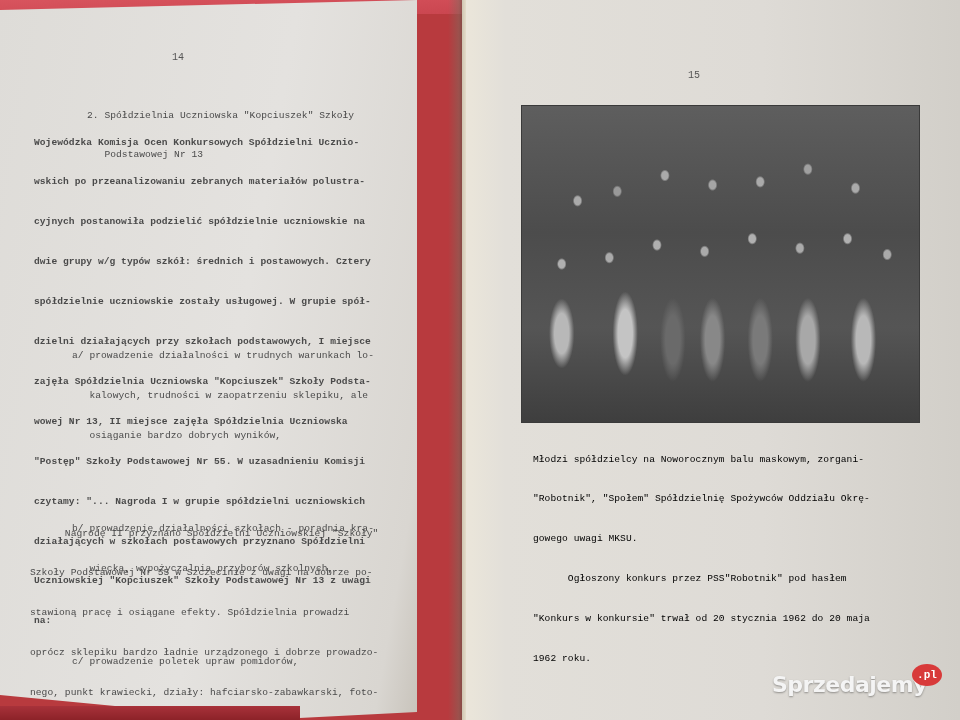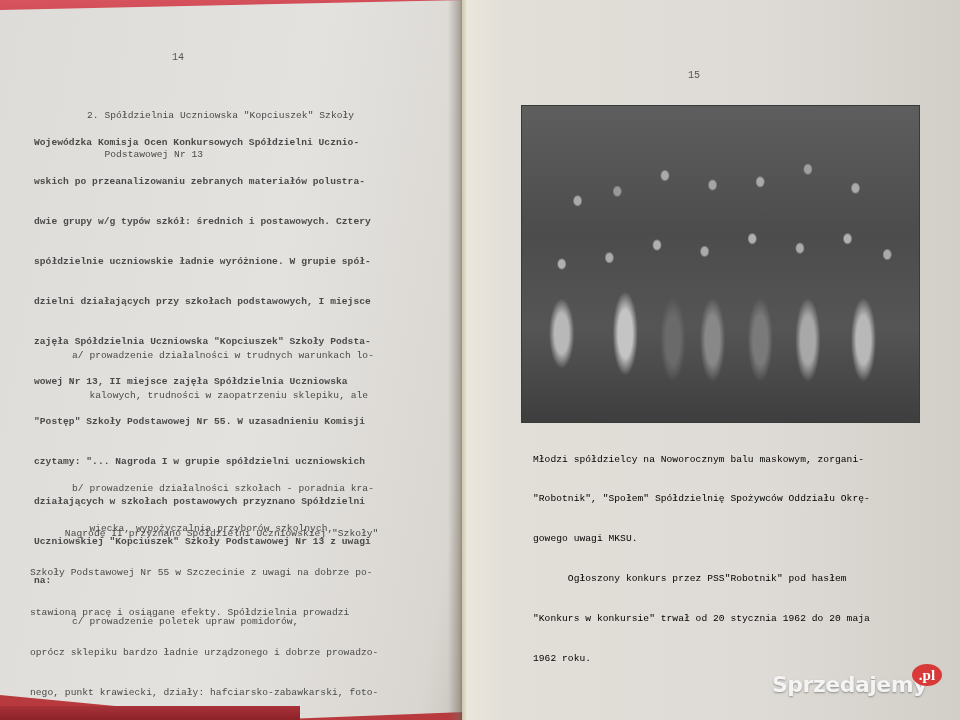--- a/index.html
+++ b/index.html
@@ -17,21 +17,20 @@
     background:linear-gradient(180deg,#a8323a,#8c2228);
   }
   .page {
     position:absolute; top:0; height:720px; overflow:hidden;
     color:#4a4a4a;
   }
   .page-left {
     left:0; width:417px;
     background:linear-gradient(100deg,#dedcd8 0%,#e4e2df 55%,#d9d6d1 92%,#c8c3bb 100%);
     clip-path:polygon(0 10px, 100% 0, 100% 712px, 260px 720px, 0 695px);
-    padding-left:48px;
   }
   .spine-shadow {
     position:absolute; left:448px; top:0; width:18px; height:720px;
     background:linear-gradient(90deg,rgba(120,110,95,0) 0%,rgba(120,110,95,0.45) 60%,rgba(80,70,60,0.7) 100%);
   }
   .page-right {
     left:466px; width:494px;
     background:linear-gradient(90deg,#ebe6da 0%,#e2dfd9 8%,#dedbd6 60%,#d2cfc9 100%);
   }
   .gutter-edge {
@@ -71,56 +70,58 @@
   .caption { left:533px; top:426px; }
   .logo {
     position:absolute; left:772px; top:672px;
     font-family:"DejaVu Sans",sans-serif; font-weight:bold; font-size:22px;
     color:#f4f4f4; letter-spacing:-0.5px;
     text-shadow:0 1px 2px rgba(0,0,0,0.35);
   }
   .logo-badge {
     position:absolute; left:912px; top:664px; width:30px; height:22px;
     border-radius:50%; background:#d83a3a; color:#fff;
-    font-family:Liberation Serif, serif; font-weight:bold; font-size:15px;
+    font-family:Liberation Mono, monospace; font-weight:bold; font-size:11px;
     display:flex; align-items:center; justify-content:center;
   }
 </style>
 </head>
 <body>
 
 <div class="cover-top"></div>
 
 <div class="page page-left">
   <div class="pnum" style="left:172px; top:52px;">14</div>
 
   <div class="typed" style="left:87px; top:82px;">
     <div>2. Spółdzielnia Uczniowska "Kopciuszek" Szkoły</div>
     <div>   Podstawowej Nr 13</div>
   </div>
 
   <div class="typed" style="left:34px; top:109px;font-weight:bold;">
     <div>Wojewódzka Komisja Ocen Konkursowych Spółdzielni Ucznio-</div>
     <div>wskich po przeanalizowaniu zebranych materiałów polustra-</div>
+    <div>cyjnych postanowiła podzielić spółdzielnie uczniowskie na</div>
     <div>dwie grupy w/g typów szkół: średnich i postawowych. Cztery</div>
-    <div>spółdzielnie uczniowskie ładnie wyróżnione. W grupie spół-</div>
+    <div>spółdzielnie uczniowskie zostały usługowej. W grupie spół-</div>
     <div>dzielni działających przy szkołach podstawowych, I miejsce</div>
     <div>zajęła Spółdzielnia Uczniowska "Kopciuszek" Szkoły Podsta-</div>
     <div>wowej Nr 13, II miejsce zajęła Spółdzielnia Uczniowska</div>
     <div>"Postęp" Szkoły Podstawowej Nr 55. W uzasadnieniu Komisji</div>
     <div>czytamy: "... Nagroda I w grupie spółdzielni uczniowskich</div>
     <div>działających w szkołach postawowych przyznano Spółdzielni</div>
     <div>Uczniowskiej "Kopciuszek" Szkoły Podstawowej Nr 13 z uwagi</div>
     <div>na:</div>
   </div>
 
   <div class="typed" style="left:72px; top:296px;">
     <div>
       <div>a/ prowadzenie działalności w trudnych warunkach lo-</div>
       <div>   kalowych, trudności w zaopatrzeniu sklepiku, ale</div>
+      <div>   osiąganie bardzo dobrych wyników,</div>
     </div>
     <div>
       <div>b/ prowadzenie działalności szkołach - poradnia kra-</div>
       <div>   wiecka, wypożyczalnia przyborów szkolnych,</div>
     </div>
     <div>
       <div>c/ prowadzenie poletek upraw pomidorów,</div>
     </div>
     
     

